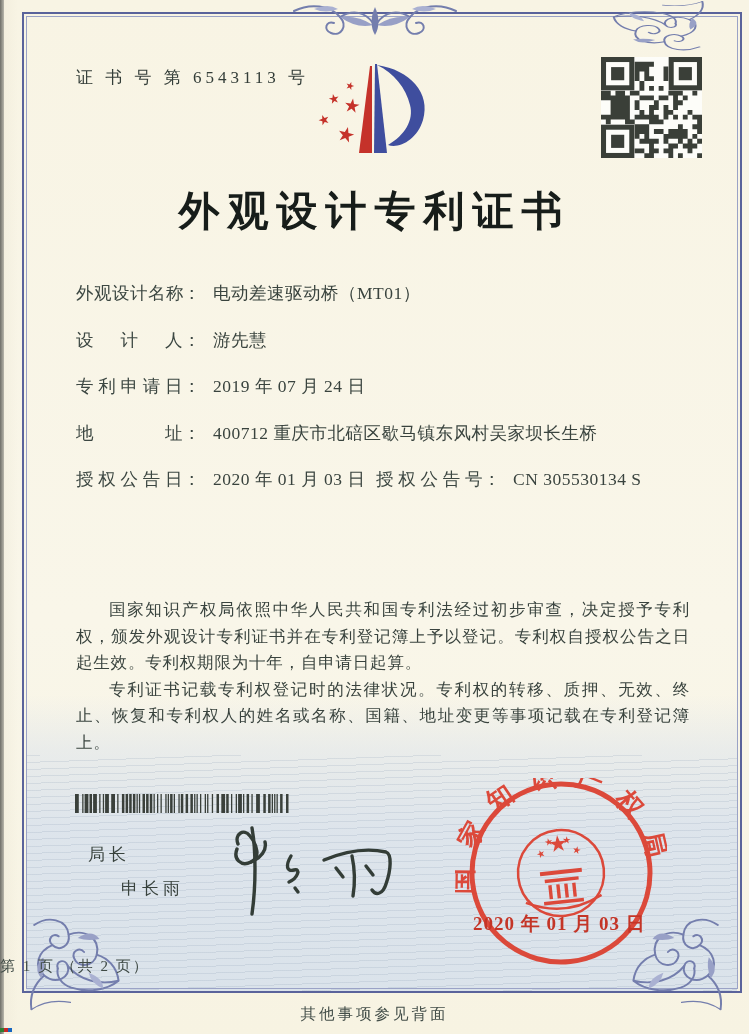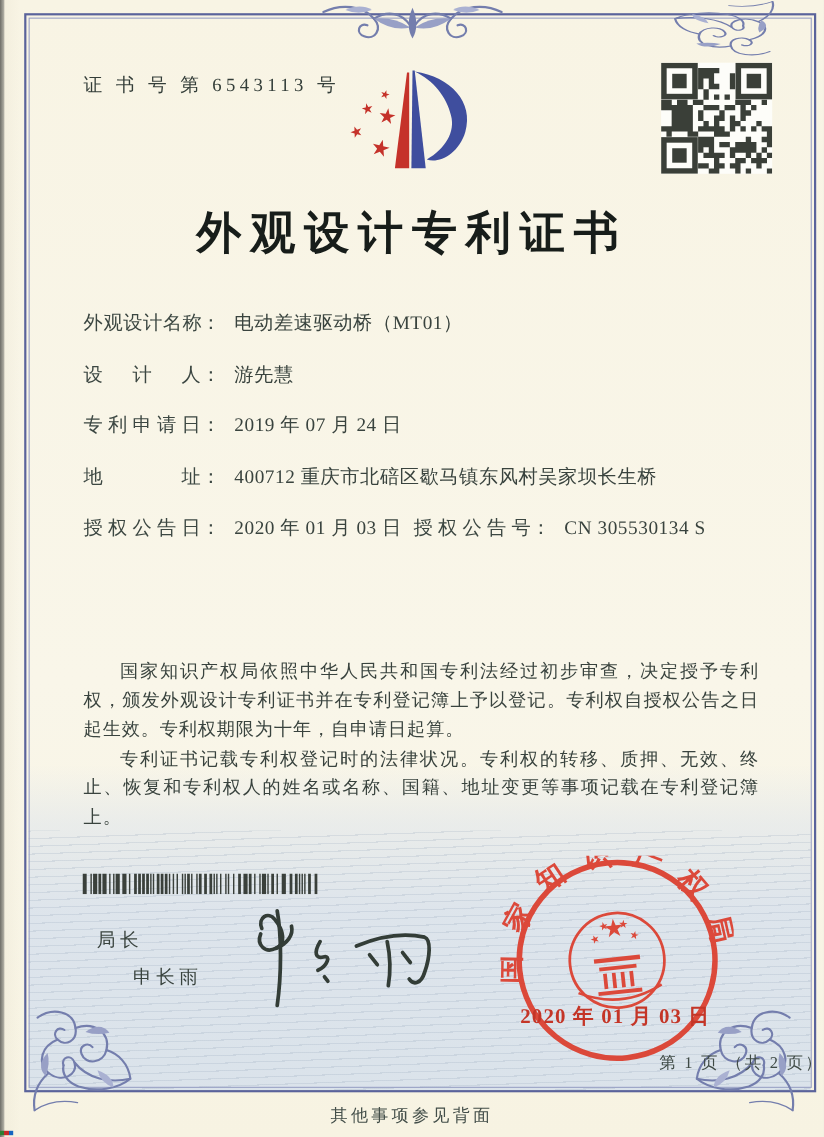--- a/index.html
+++ b/index.html
@@ -39,22 +39,22 @@
   .body-text{position:absolute;left:76px;top:597px;width:614px;
     font-size:16.5px;line-height:26.5px;text-align:justify;letter-spacing:.8px;color:#39433e;}
   .body-text p{margin:0;text-indent:2em;}
   .barcode{position:absolute;left:75px;top:794px;width:216px;height:19px;}
   .sig-title{position:absolute;left:88px;top:843px;font-size:17px;letter-spacing:4px;color:#39433e;}
   .sig-name{position:absolute;left:78px;top:877px;font-size:17px;letter-spacing:4px;color:#39433e;margin-left:43px;}
   .sig-hand{position:absolute;left:208px;top:816px;}
   .seal{position:absolute;left:455px;top:778px;opacity:.92;}
   .seal-date{position:absolute;left:473px;top:911px;font-size:19px;font-weight:700;
     letter-spacing:1px;color:#c43527;white-space:nowrap;}
-  .footer-page{position:absolute;left:0;right:0;top:957px;text-align:right;
-    font-size:15px;letter-spacing:2px;color:#3f4a45;padding-left:20px;}
+  .footer-page{position:absolute;left:0;right:0;top:957px;text-align:left;
+    font-size:15px;letter-spacing:2px;color:#3f4a45;}
   .back-note{position:absolute;left:0;right:0;top:1004px;text-align:center;
     font-size:15.5px;letter-spacing:3px;color:#434e49;}
   .orn{position:absolute;pointer-events:none;}
   svg{display:block;}
 </style>
 </head>
 <body>
 
 <div class="page">
 

